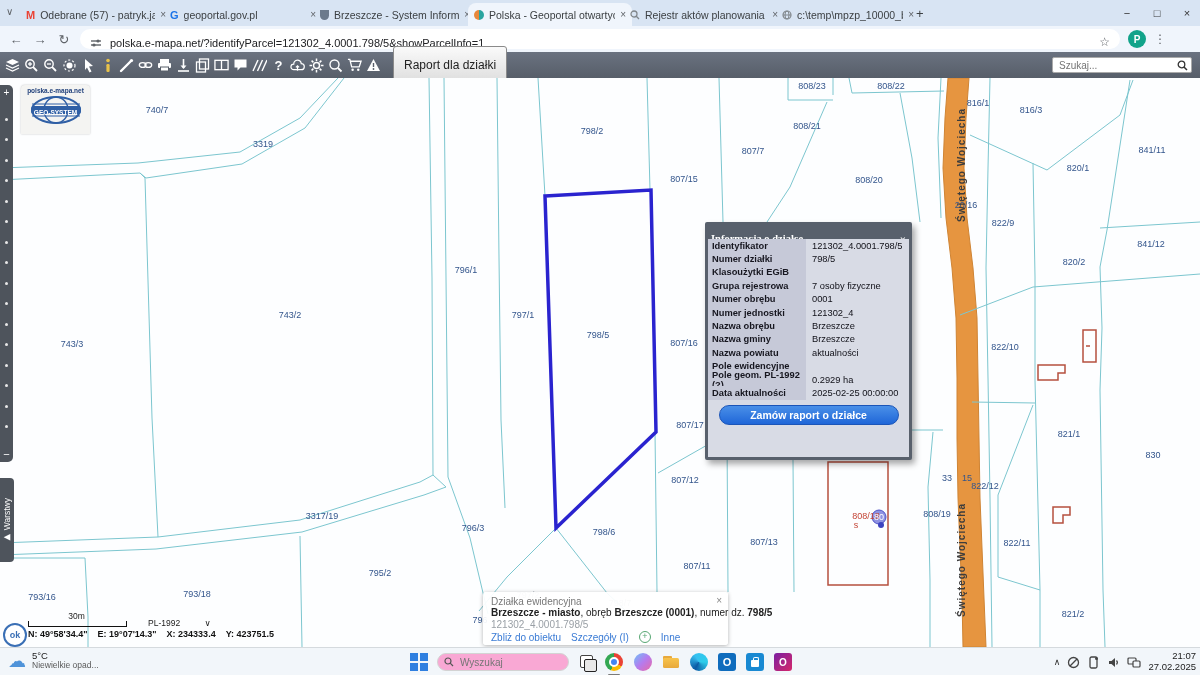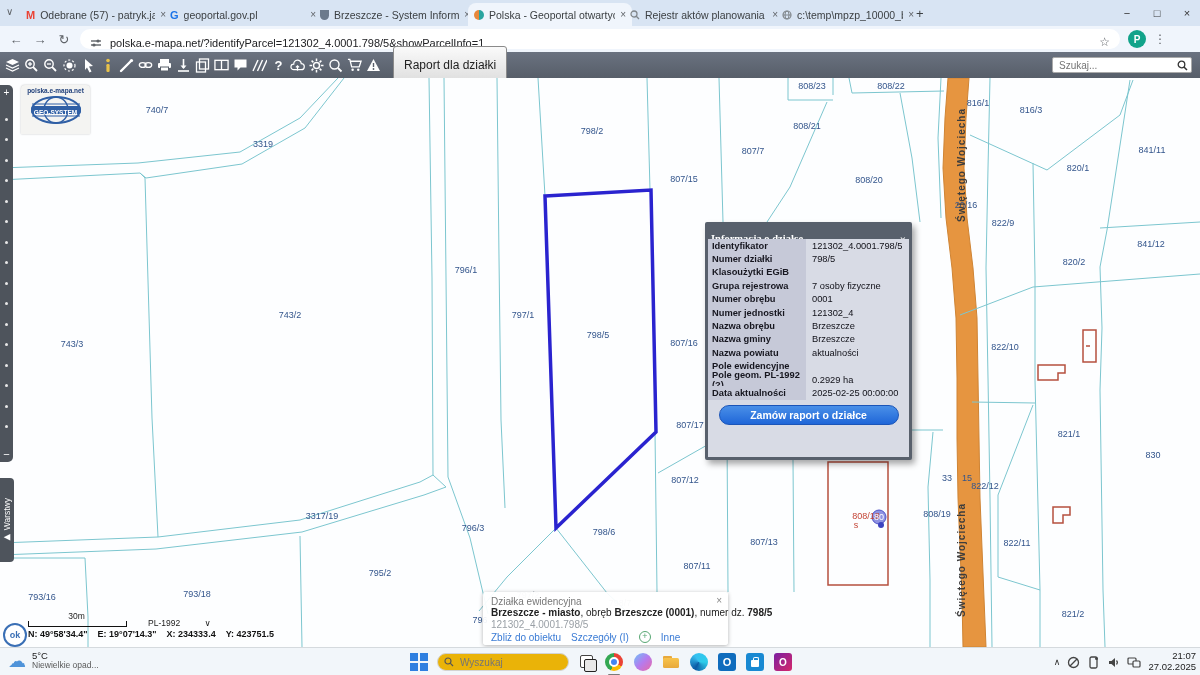--- a/index.html
+++ b/index.html
@@ -73,21 +73,21 @@
   .pluscirc{width:10px;height:10px;border:1px solid #57a773;border-radius:50%;color:#57a773;
             font-size:9px;line-height:9px;text-align:center}
   
   .okbadge{left:3px;top:545px;width:20px;height:20px;border:2px solid #3a6fb5;border-radius:50%;z-index:5;
            color:#3a6fb5;font-size:9px;font-weight:bold;display:flex;align-items:center;justify-content:center;background:#fff}
   .scalebar{left:28px;top:543px;width:97px;height:5px;border-left:1.5px solid #111;border-right:1.5px solid #111;
             border-bottom:1.5px solid #111;z-index:5}
   .coords{left:28px;top:551px;z-index:5;font-size:9px;font-weight:bold;color:#111;display:flex;gap:10px;white-space:nowrap}
   
   .taskbar{left:0;top:647px;width:1200px;height:28px;background:#f2f6fa;border-top:1px solid #d5dade;z-index:8}
-  .tsearch{position:absolute;left:437px;top:5px;width:132px;height:18px;border-radius:10px;background:#eab308;
+  .tsearch{position:absolute;left:437px;top:5px;width:132px;height:18px;border-radius:10px;background:#f9a8d4;
            border:1px solid #d3d3d3;font-size:10px;color:#444;padding:0 8px 0 22px;box-sizing:border-box;font-family:"Liberation Sans",sans-serif}
   .appico{position:absolute;top:5px;width:18px;height:18px}
   .tray{position:absolute;right:4px;top:0;height:28px;display:flex;align-items:center;gap:7px;color:#333}
   .clock{font-size:9.5px;text-align:right;color:#1b1b1b;line-height:1.15}
 </style>
 </head>
 <body>
 
 <div class="abs tabbar">
   <div class="abs" style="left:6px;top:6px;color:#5f6368;font-size:10px">∨</div>

